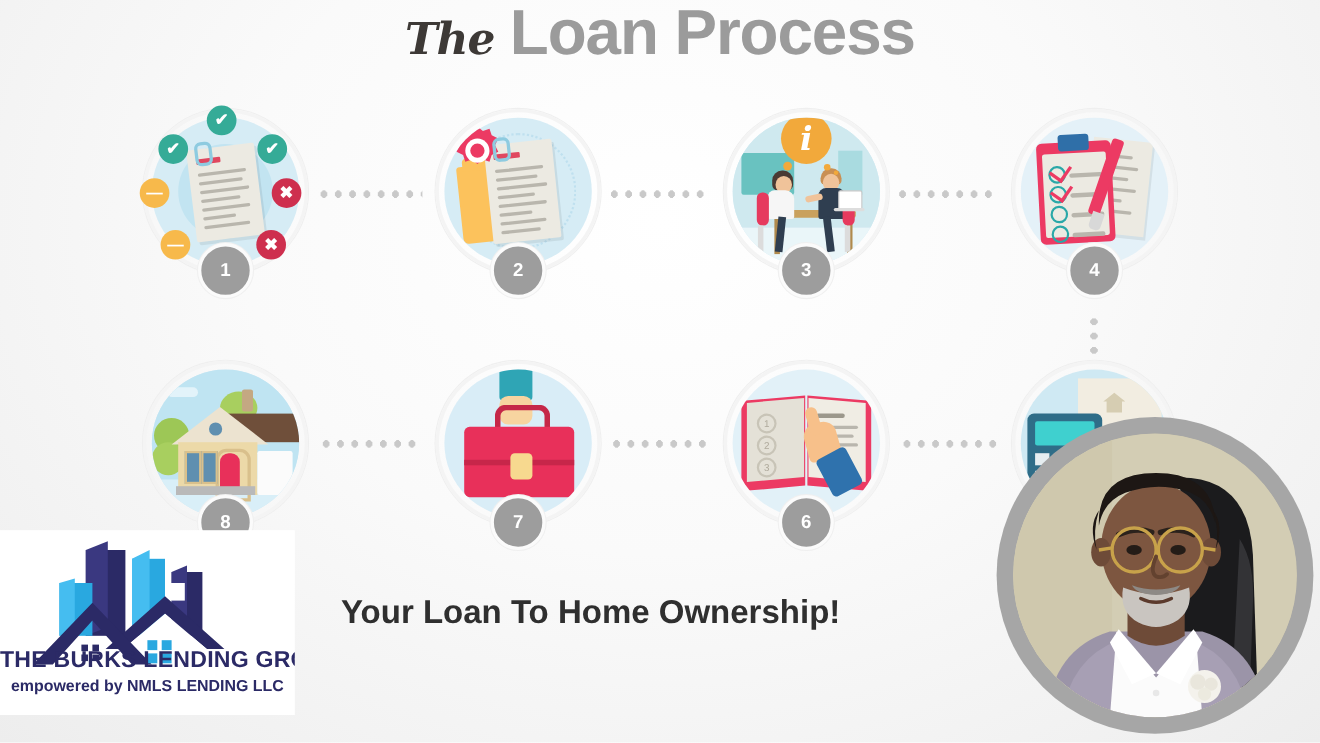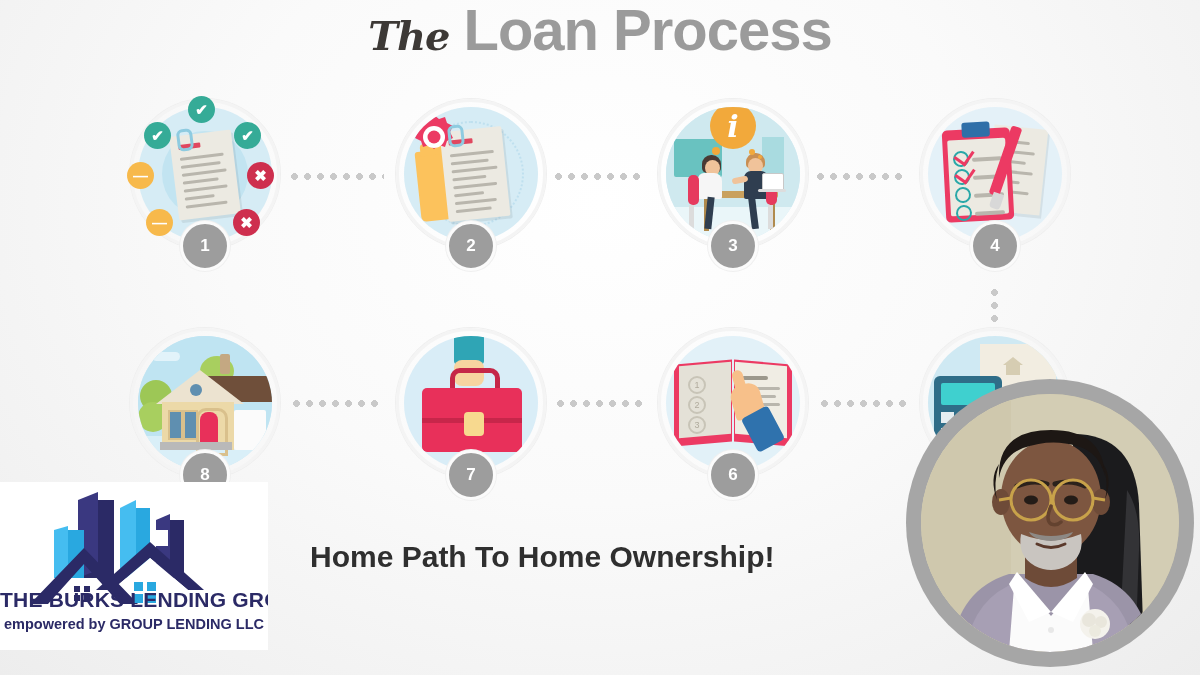--- a/index.html
+++ b/index.html
@@ -468,20 +468,20 @@
       <rect x="74" y="100" width="6" height="6" fill="#2b2a66"></rect>
       <rect x="84" y="100" width="6" height="6" fill="#2b2a66"></rect>
       <rect x="74" y="109" width="6" height="6" fill="#2b2a66"></rect>
       <rect x="84" y="109" width="6" height="6" fill="#2b2a66"></rect>
       <rect x="134" y="96" width="9" height="9" fill="#29a8e0"></rect>
       <rect x="147" y="96" width="9" height="9" fill="#29a8e0"></rect>
       <rect x="134" y="108" width="9" height="9" fill="#29a8e0"></rect>
       <rect x="147" y="108" width="9" height="9" fill="#29a8e0"></rect>
     </svg>
     <div class="logo-name">THE BURKS LENDING GROUP</div>
-    <div class="logo-sub">empowered by GROUP LENDING  LLC</div>
-  </div>
-
-  <div class="tagline">Home Path To Home Ownership!</div>
+    <div class="logo-sub">empowered by NMLS LENDING  LLC</div>
+  </div>
+
+  <div class="tagline">Your Loan To Home Ownership!</div>
   <div class="agent">
   </div>
 
 </div>
 
 </body></html>

